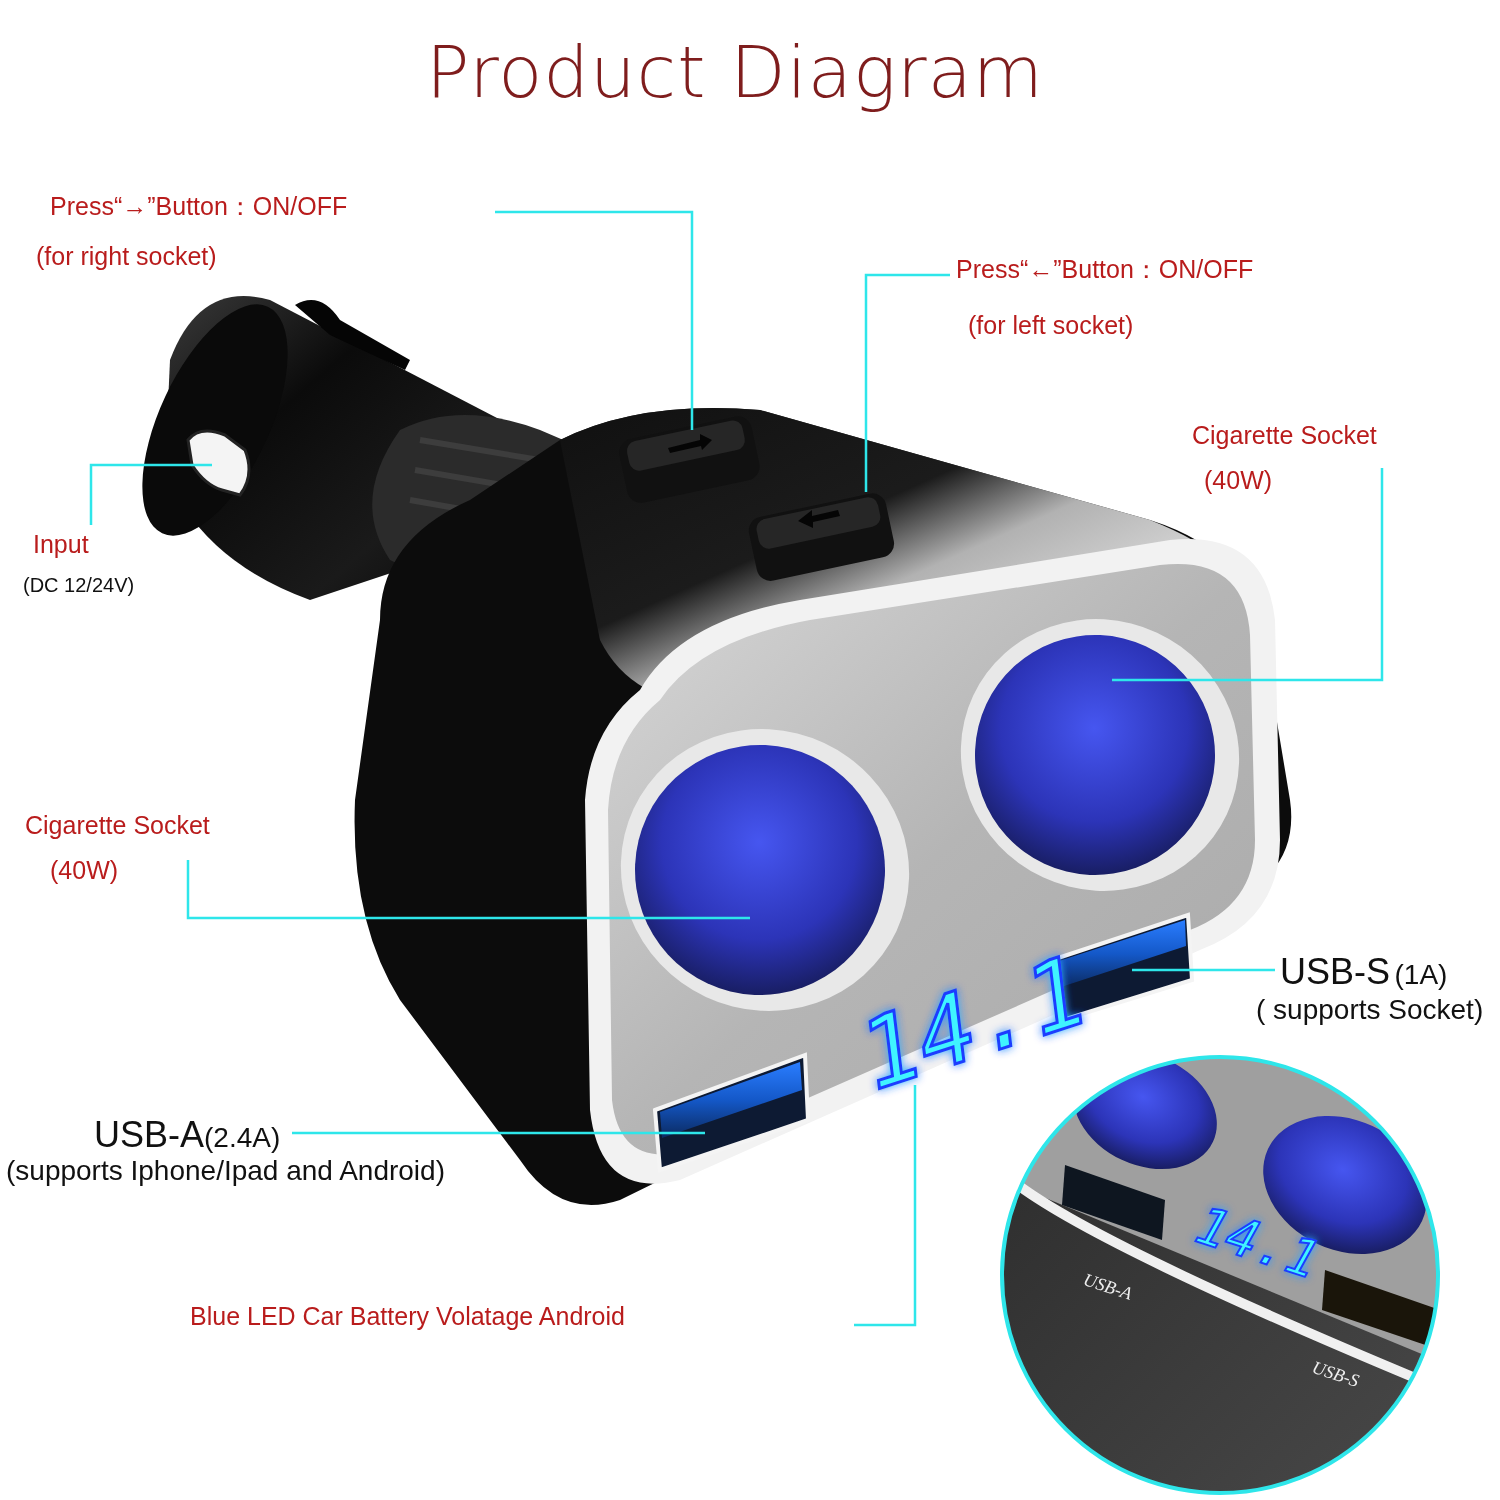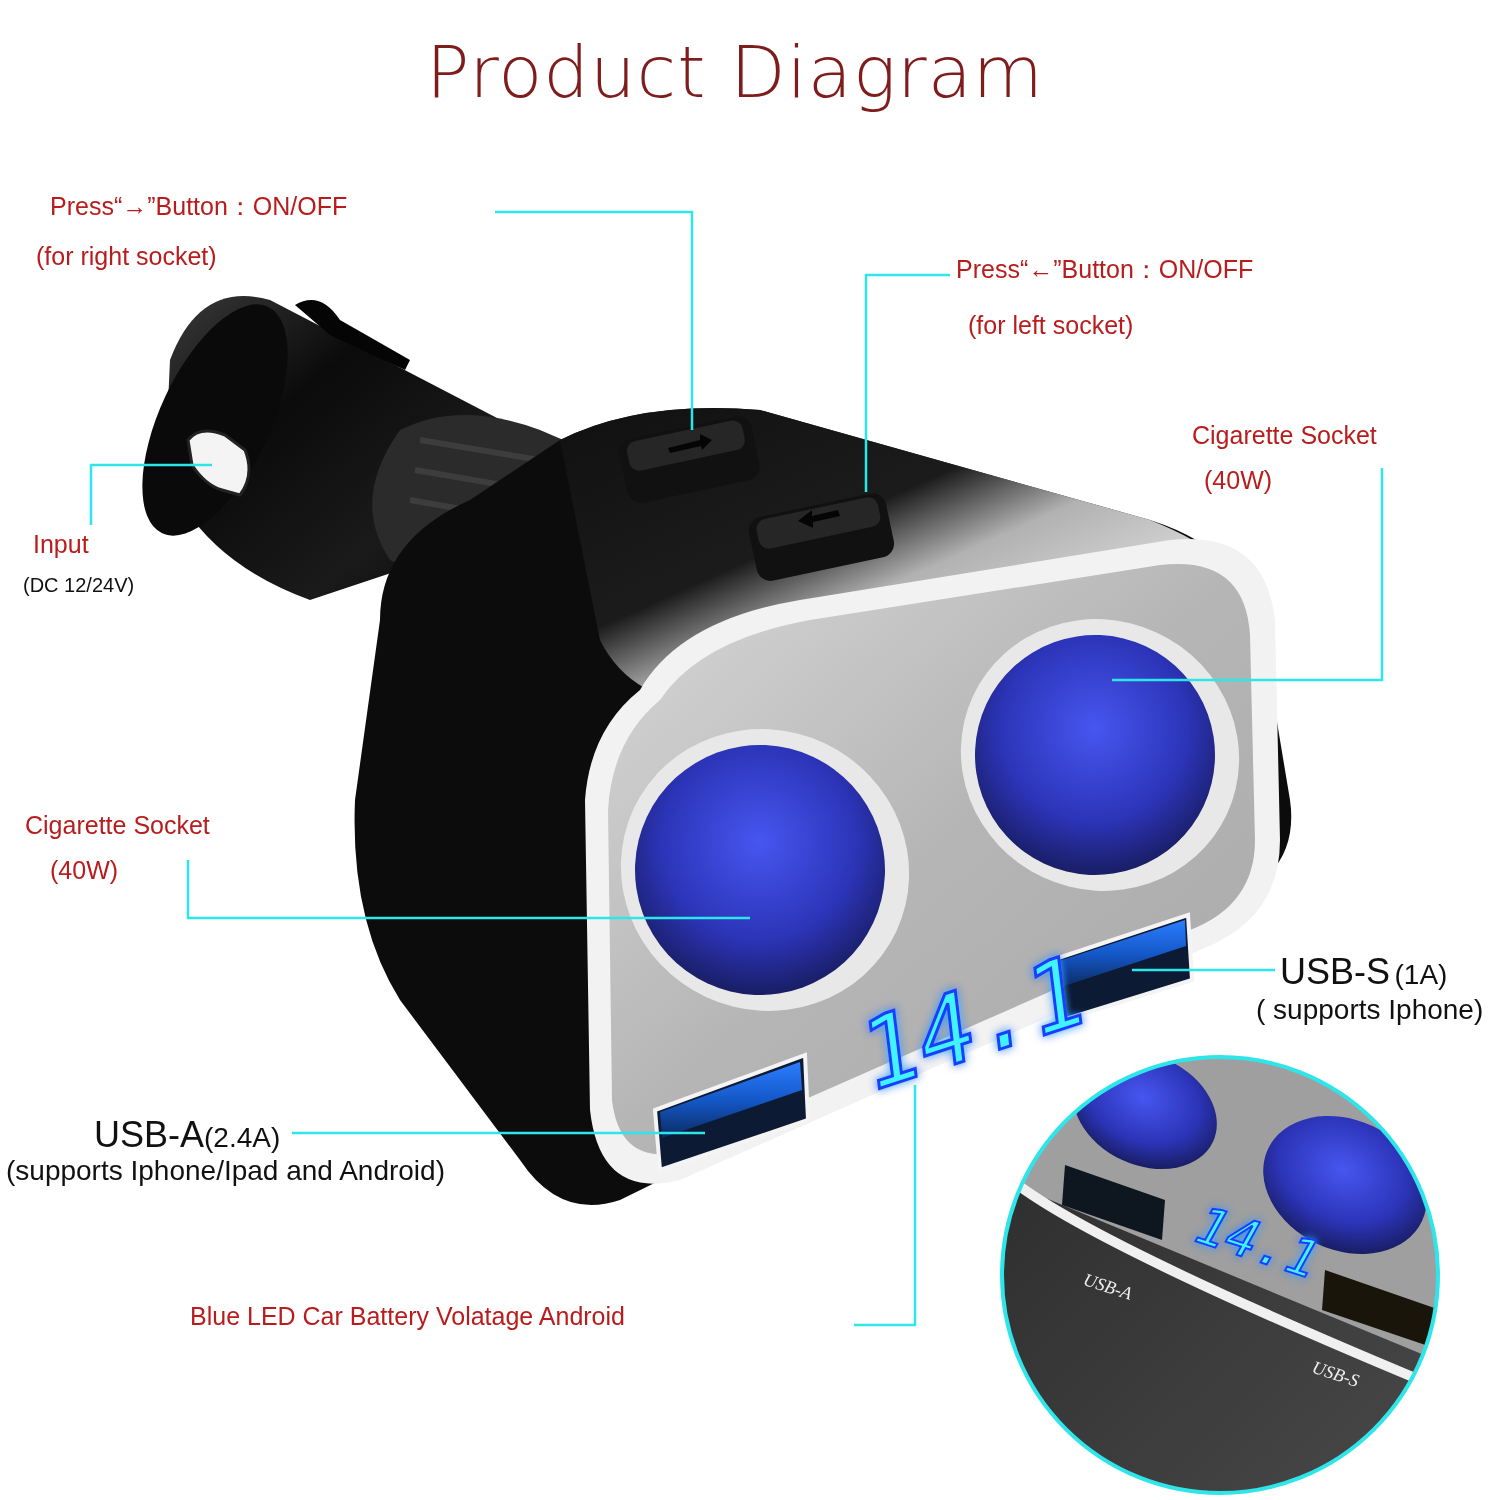--- a/index.html
+++ b/index.html
@@ -165,20 +165,20 @@
 <div class="abs lbl" style="left:1192px;top:423px;">Cigarette Socket</div>
 <div class="abs lbl" style="left:1204px;top:468px;">(40W)</div>
 
 <div class="abs lbl" style="left:25px;top:813px;">Cigarette Socket</div>
 <div class="abs lbl" style="left:50px;top:858px;">(40W)</div>
 
 <div class="abs" style="left:1280px;top:954px;white-space:nowrap;">
   <span class="lbl-big">USB-S</span>
   <span class="lbl-md">(1A)</span>
 </div>
-<div class="abs lbl-md" style="left:1256px;top:996px;">( supports Iphone)</div>
+<div class="abs lbl-md" style="left:1256px;top:996px;">( supports Socket)</div>
 
 <div class="abs" style="left:94px;top:1117px;white-space:nowrap;text-align:right;">
   <span class="lbl-big">USB-A</span><span class="lbl-md">(2.4A)</span>
 </div>
 <div class="abs lbl-md" style="left:6px;top:1157px;">(supports Iphone/Ipad and Android)</div>
 
 <div class="abs lbl" style="left:190px;top:1304px;">Blue LED Car Battery Volatage Android</div>
 
 </body></html>

